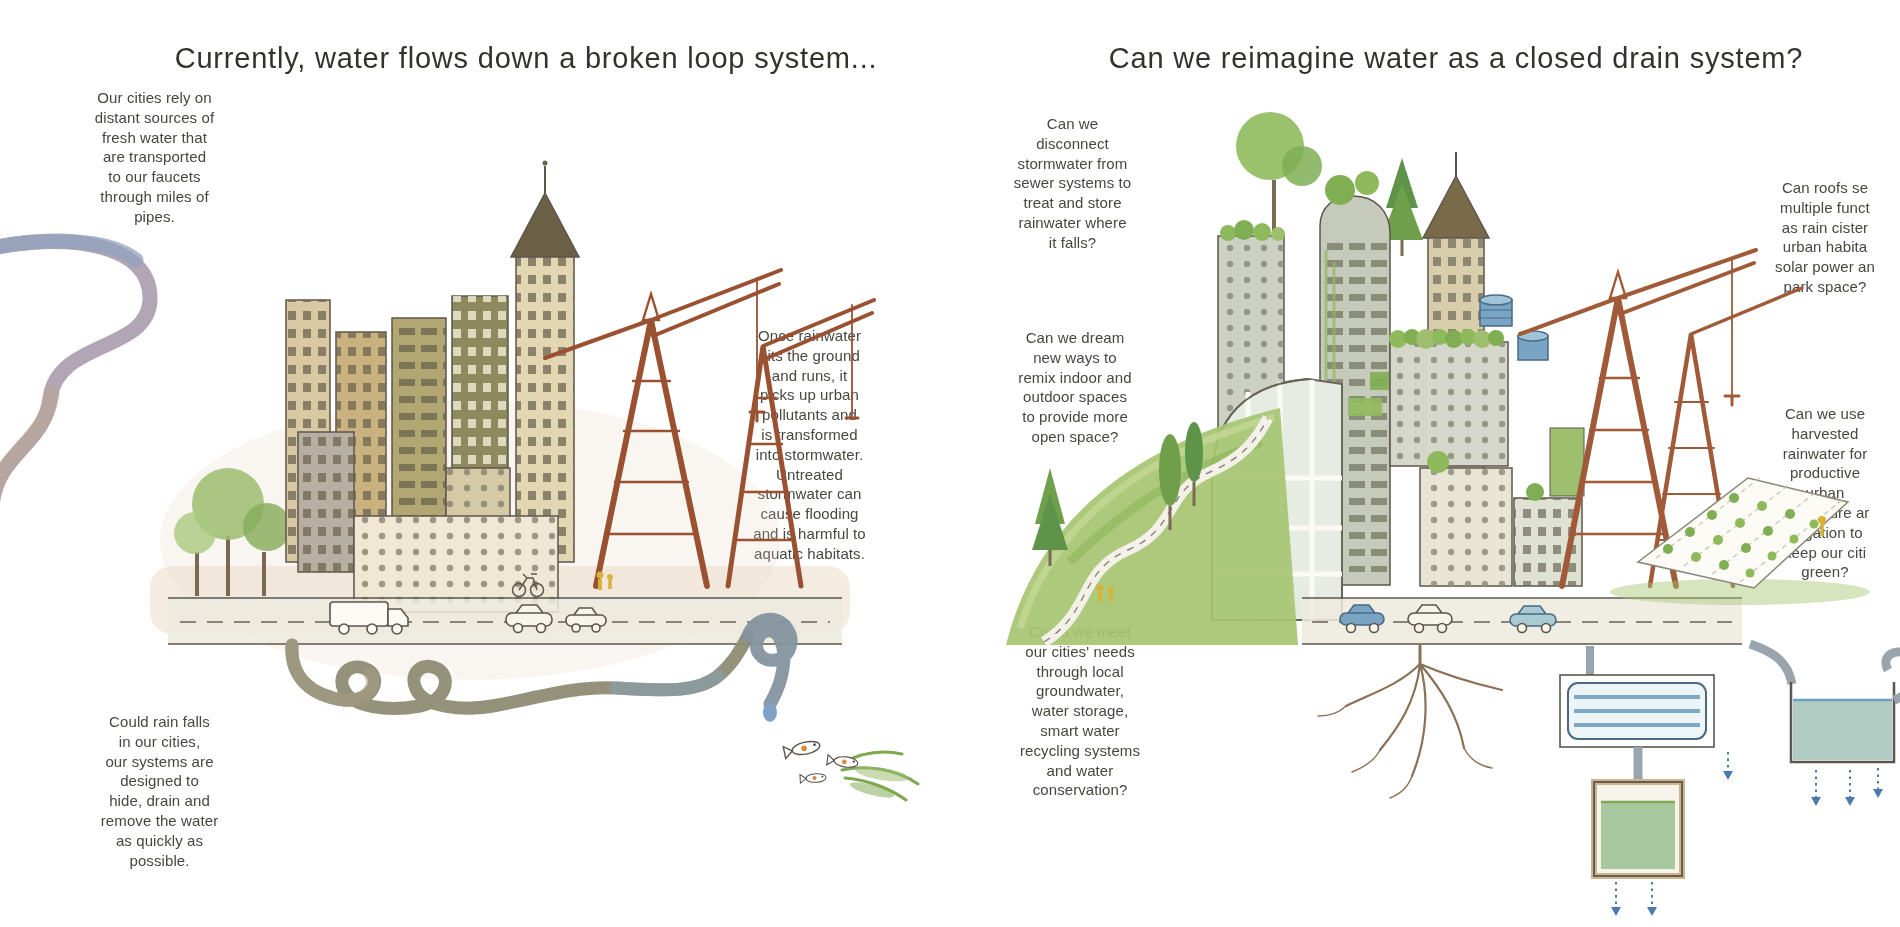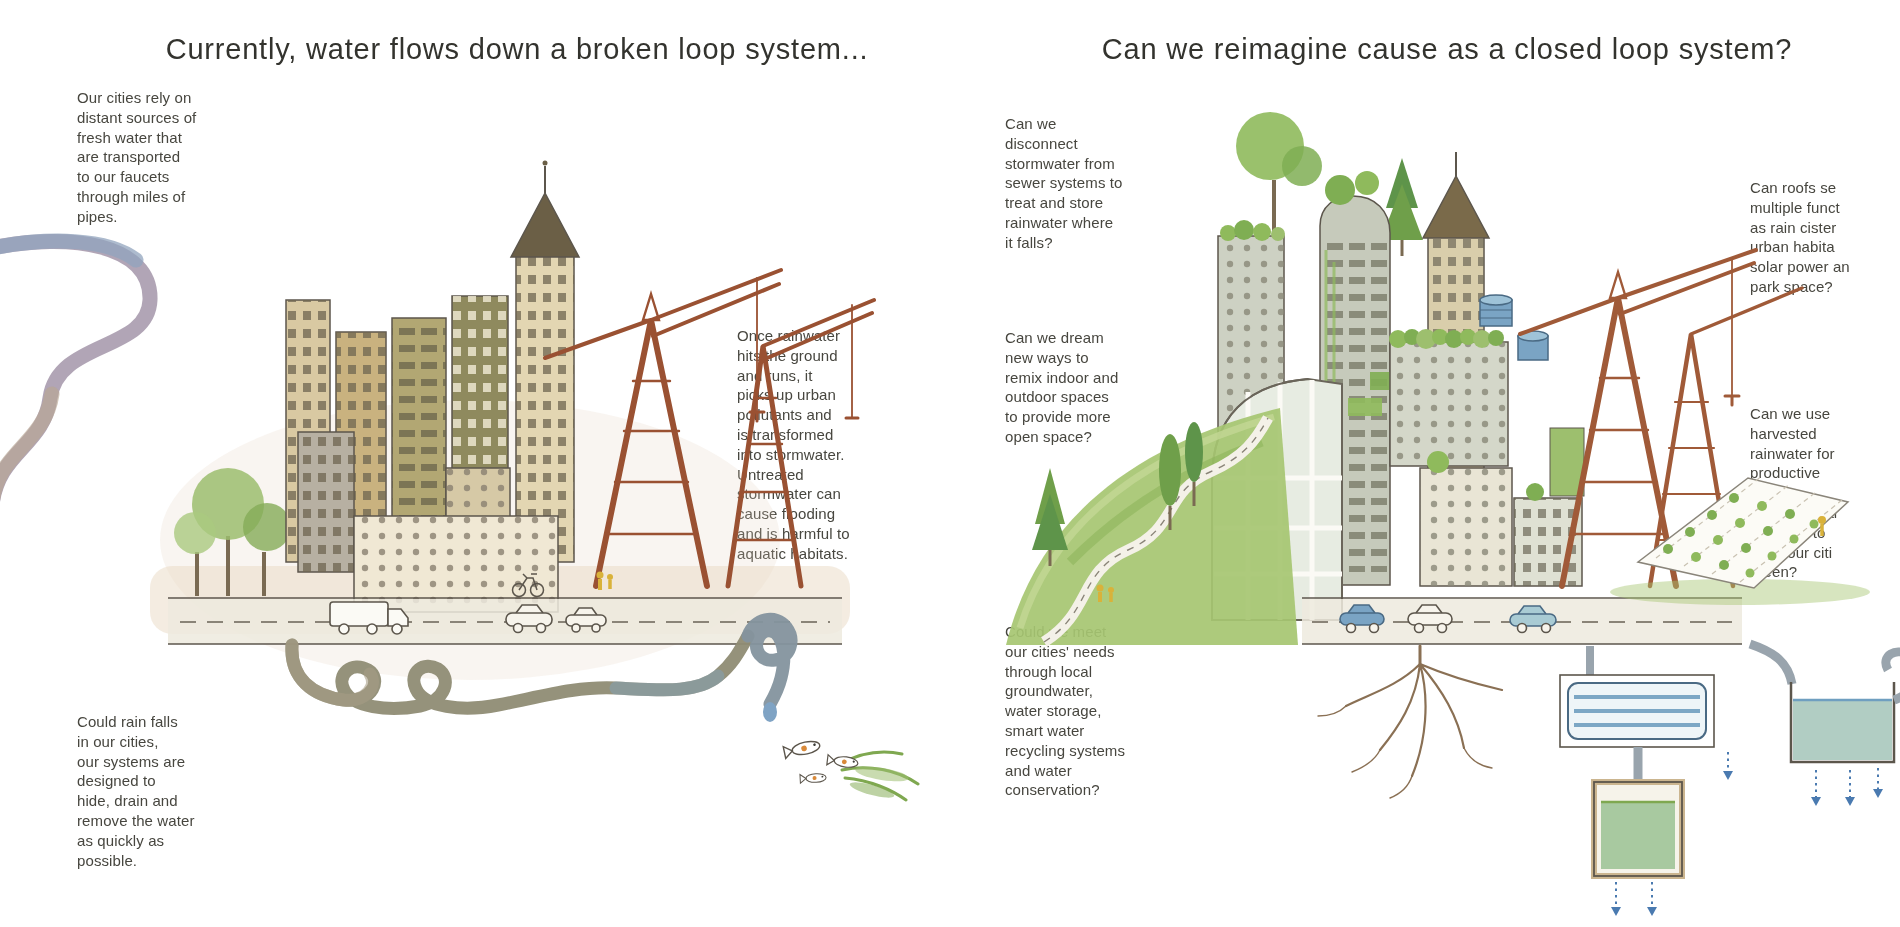--- a/index.html
+++ b/index.html
@@ -1,26 +1,26 @@
 <!DOCTYPE html>
 <html><head>
 <meta charset="utf-8">
 <style>
   html,body { margin:0; padding:0; background:#ffffff; }
   .canvas {
     position:relative; width:1900px; height:927px; background:#ffffff;
     overflow:hidden; font-family:"Liberation Sans", sans-serif;
   }
   .panel-title {
-    position:absolute; margin:7px; text-align:center;
+    position:absolute; margin:16px; text-align:center;
     font-size:29px; font-weight:normal; color:#33332e; letter-spacing:0.8px;
   }
   .note {
     position:absolute; white-space:pre-line;
-    font-size:15px; line-height:1.32; color:#47463f; letter-spacing:0.1px;
+    font-size:15px; line-height:1.32; color:#47463f; letter-spacing:0.1px;text-align:center;
   }
   .art { position:absolute; top:0; }
 </style>
 </head>
 <body>
 
 <div class="canvas">
 
   <h1 class="panel-title" style="left:60px; top:26px; width:900px">Currently, water flows down a broken loop system...</h1>
 
@@ -197,21 +197,21 @@
         <path d="M842,770 C868,764 898,770 918,784 M845,778 C870,780 892,790 906,800 M840,764 C862,752 884,750 902,754" stroke="#7fa850" stroke-width="3" fill="none" stroke-linecap="round"></path>
         <ellipse cx="882" cy="774" rx="27" ry="6" fill="#9cbd6f" opacity="0.55" transform="rotate(9 882 774)"></ellipse>
         <ellipse cx="872" cy="790" rx="23" ry="5" fill="#86ad5a" opacity="0.55" transform="rotate(15 872 790)"></ellipse>
       </g>
       <use href="#Lfish" transform="translate(806,748) rotate(-12)"></use>
       <use href="#Lfish" transform="translate(846,762) rotate(7) scale(0.85)"></use>
       <use href="#Lfish" transform="translate(816,778) rotate(-3) scale(0.72)"></use>
     </g>
   </svg>
 
-  <h1 class="panel-title" style="left:1000px; top:26px; width:880px">Can we reimagine cause as a closed loop system?</h1>
+  <h1 class="panel-title" style="left:1000px; top:26px; width:880px">Can we reimagine water as a closed drain system?</h1>
 
   <div class="note" style="left:1005px; top:328px; width:140px">Can we dream
 new ways to
 remix indoor and
 outdoor spaces
 to provide more
 open space?</div>
   <div class="note" style="left:1005px; top:114px; width:135px">Can we
 disconnect
 stormwater from

